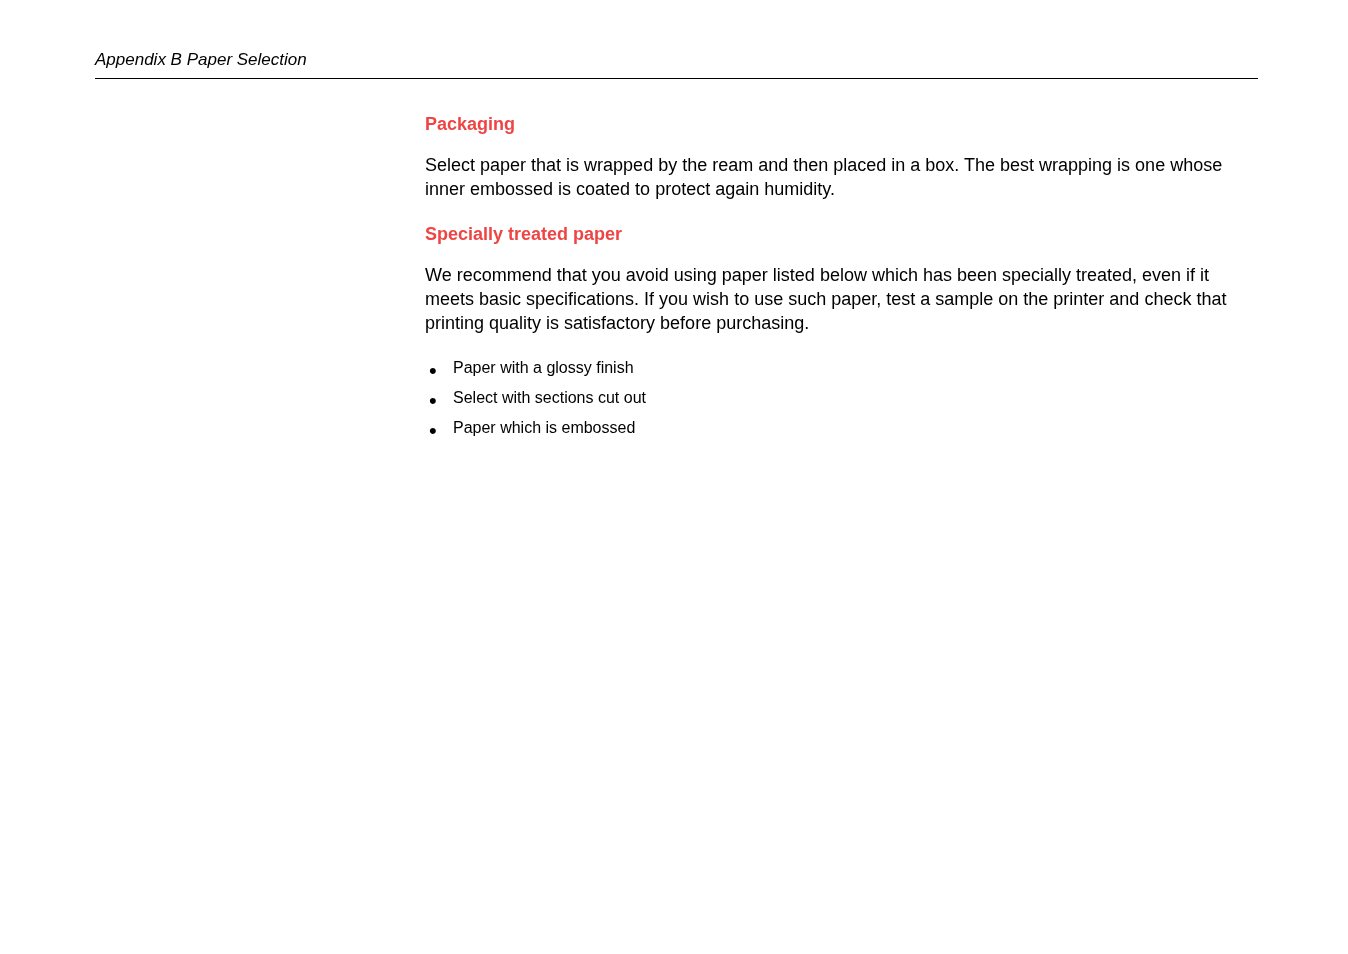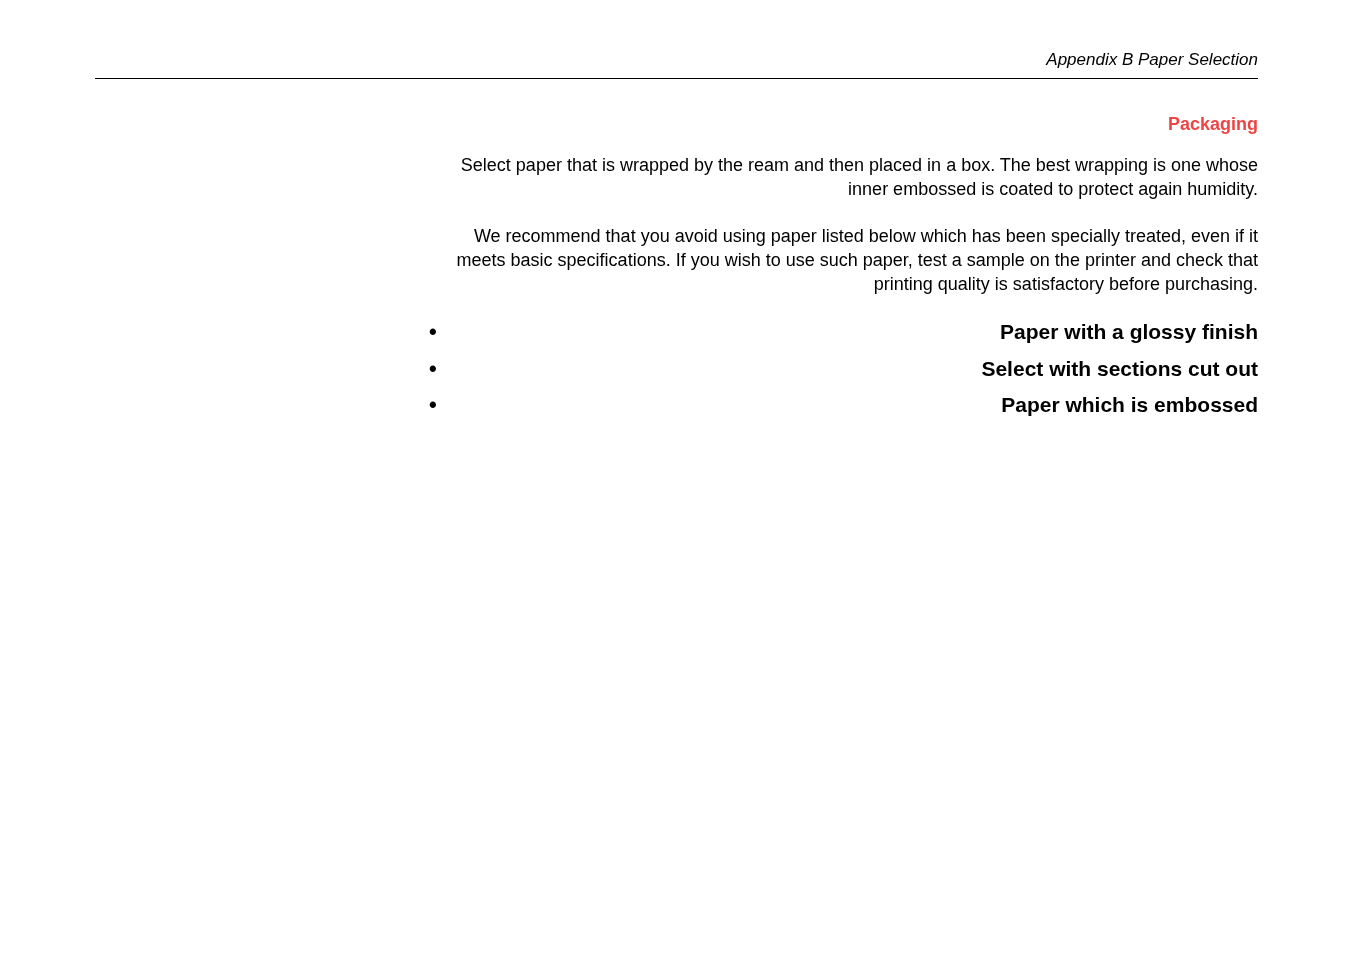--- a/index.html
+++ b/index.html
@@ -9,21 +9,20 @@
     }
     body {
       font-family: Arial, Helvetica, sans-serif;
       background: #ffffff;
       width: 1348px;
       height: 954px;
       position: relative;
     }
     .page {
       padding: 50px 90px 50px 95px;
-      text-align: right;
     }
     .header-label {
       font-style: italic;
       font-size: 17px;
       color: #000;
       margin-bottom: 8px;
     }
     .header-rule {
       border: none;
       border-top: 1.5px solid #000;
@@ -42,27 +41,26 @@
       font-size: 18px;
       color: #000;
       line-height: 1.35;
       margin-bottom: 22px;
     }
     ul.bullets {
       list-style: none;
       margin-top: 4px;
     }
     ul.bullets li {
-      font-size: 21px;
+      font-size: 16px;
       color: #000;
       line-height: 1.35;
       margin-bottom: 8px;
       position: relative;
       padding-left: 28px;
-      font-weight: bold;
     }
     ul.bullets li::before {
       content: "\2022";
       position: absolute;
       left: 4px;
       top: -1px;
       font-size: 22px;
       color: #000;
     }
   </style>
@@ -71,20 +69,21 @@
 
 <div class="page">
   <div class="header-label">Appendix B  Paper Selection</div>
   <hr class="header-rule">
 
   <div class="content">
 
     <div class="section-heading">Packaging</div>
     <div class="paragraph">Select paper that is wrapped by the ream and then placed in a box.  The best wrapping is one whose inner embossed is coated to protect again humidity.</div>
 
+    <div class="section-heading">Specially treated paper</div>
     <div class="paragraph">We recommend that you avoid using paper listed below which has been specially treated, even if it meets basic specifications.  If you wish to use such paper, test a sample on the printer and check that printing quality is satisfactory before purchasing.</div>
 
     <ul class="bullets">
       <li>Paper with a glossy finish</li>
       <li>Select with sections cut out</li>
       <li>Paper which is embossed</li>
     </ul>
 
   </div>
 </div>

